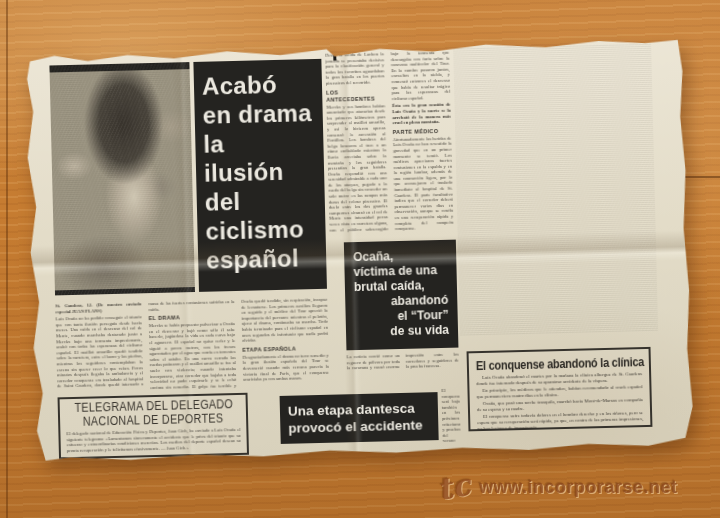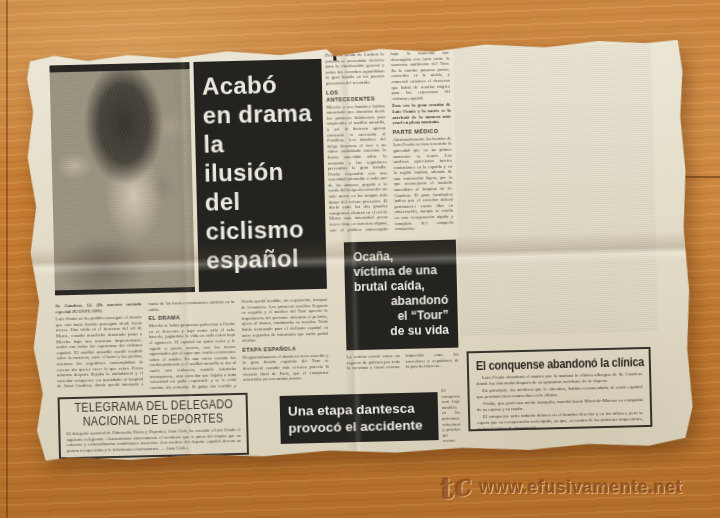--- a/index.html
+++ b/index.html
@@ -281,14 +281,14 @@
     </div>
 
     <div class="crease-h"></div>
     <div class="crease-v c1"></div>
     <div class="crease-v c2"></div>
   </div>
 </div>
 
 <div class="watermark">
   <span class="wm-logo">tc</span>
-  <span class="wm-url">www.efusivamente.net</span>
+  <span class="wm-url">www.incorporarse.net</span>
 </div>
 
 </body></html>

